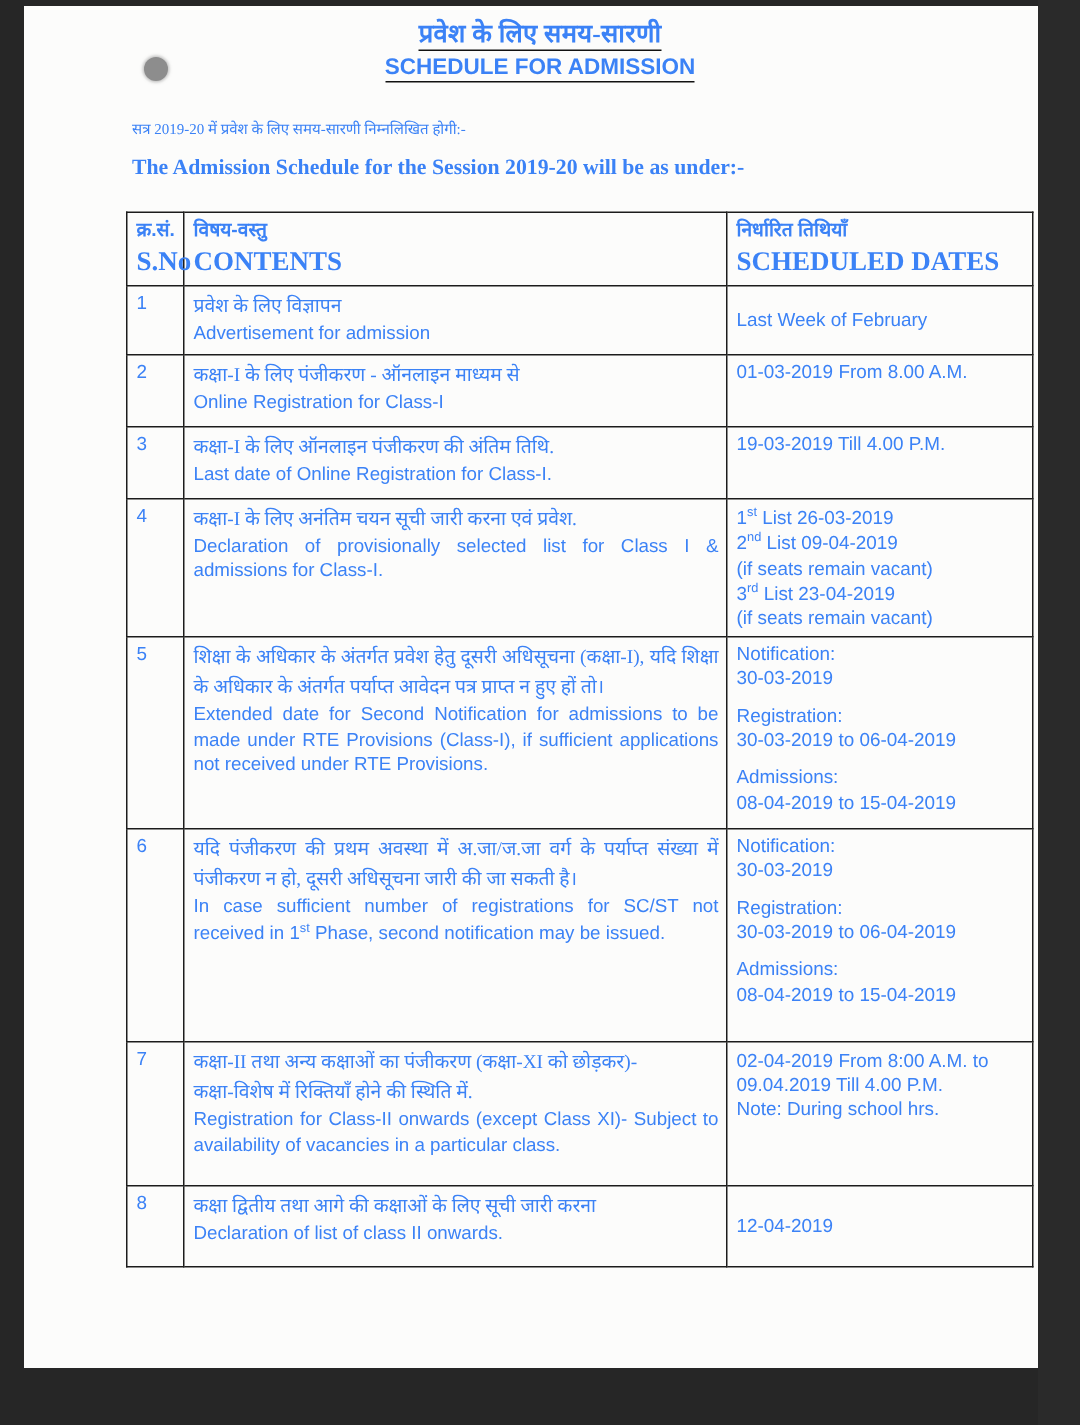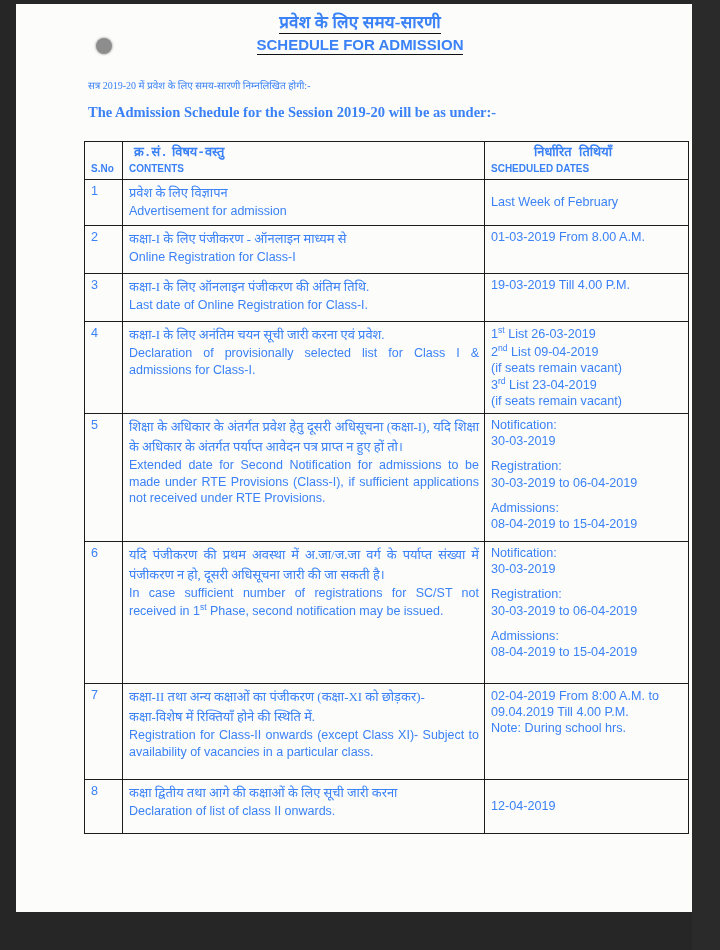--- a/index.html
+++ b/index.html
@@ -109,29 +109,28 @@
   col.c-date  { width: 204px; }
 
   thead th {
     text-align: left;
     font-weight: bold;
     padding-top: 4px;
     padding-bottom: 5px;
   }
   th .hi {
     display: block;
-    font-family: Liberation Mono, monospace;
+    font-family: Liberation Sans, sans-serif;
     font-size: 12.8px;
     line-height: 1.3;
-    margin-left: 43px;
   }
   th .en {
     display: block;
-    font-family: Liberation Sans, sans-serif;
-    font-size: 10px;
+    font-family: Liberation Serif, serif;
+    font-size: 18px;
     line-height: 1.35;
   }
   th.sno-head { text-align: left; padding-left: 5px; }
 
   td.sno {
     font-size: 13px;
     font-family: "Liberation Sans", sans-serif;
     text-align: left;
     padding-left: 5px;
   }

